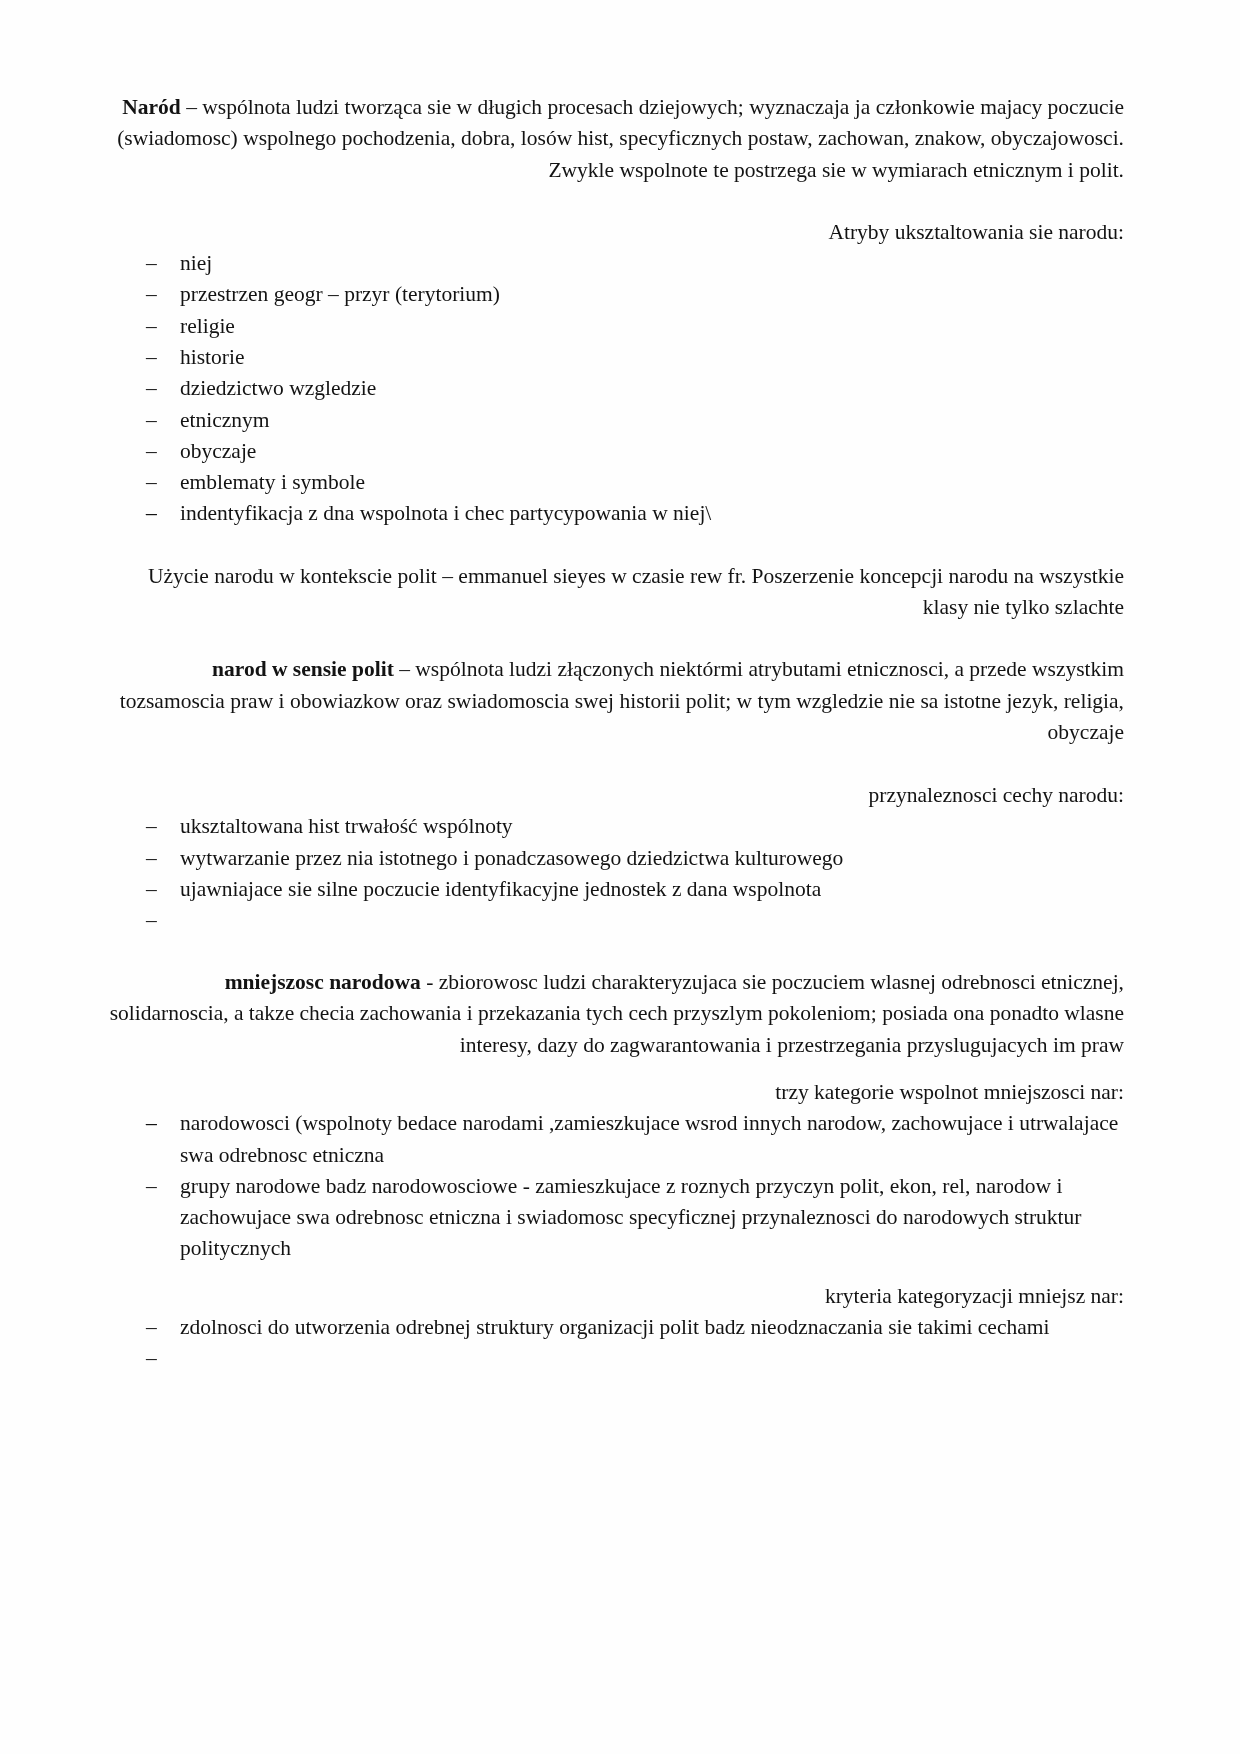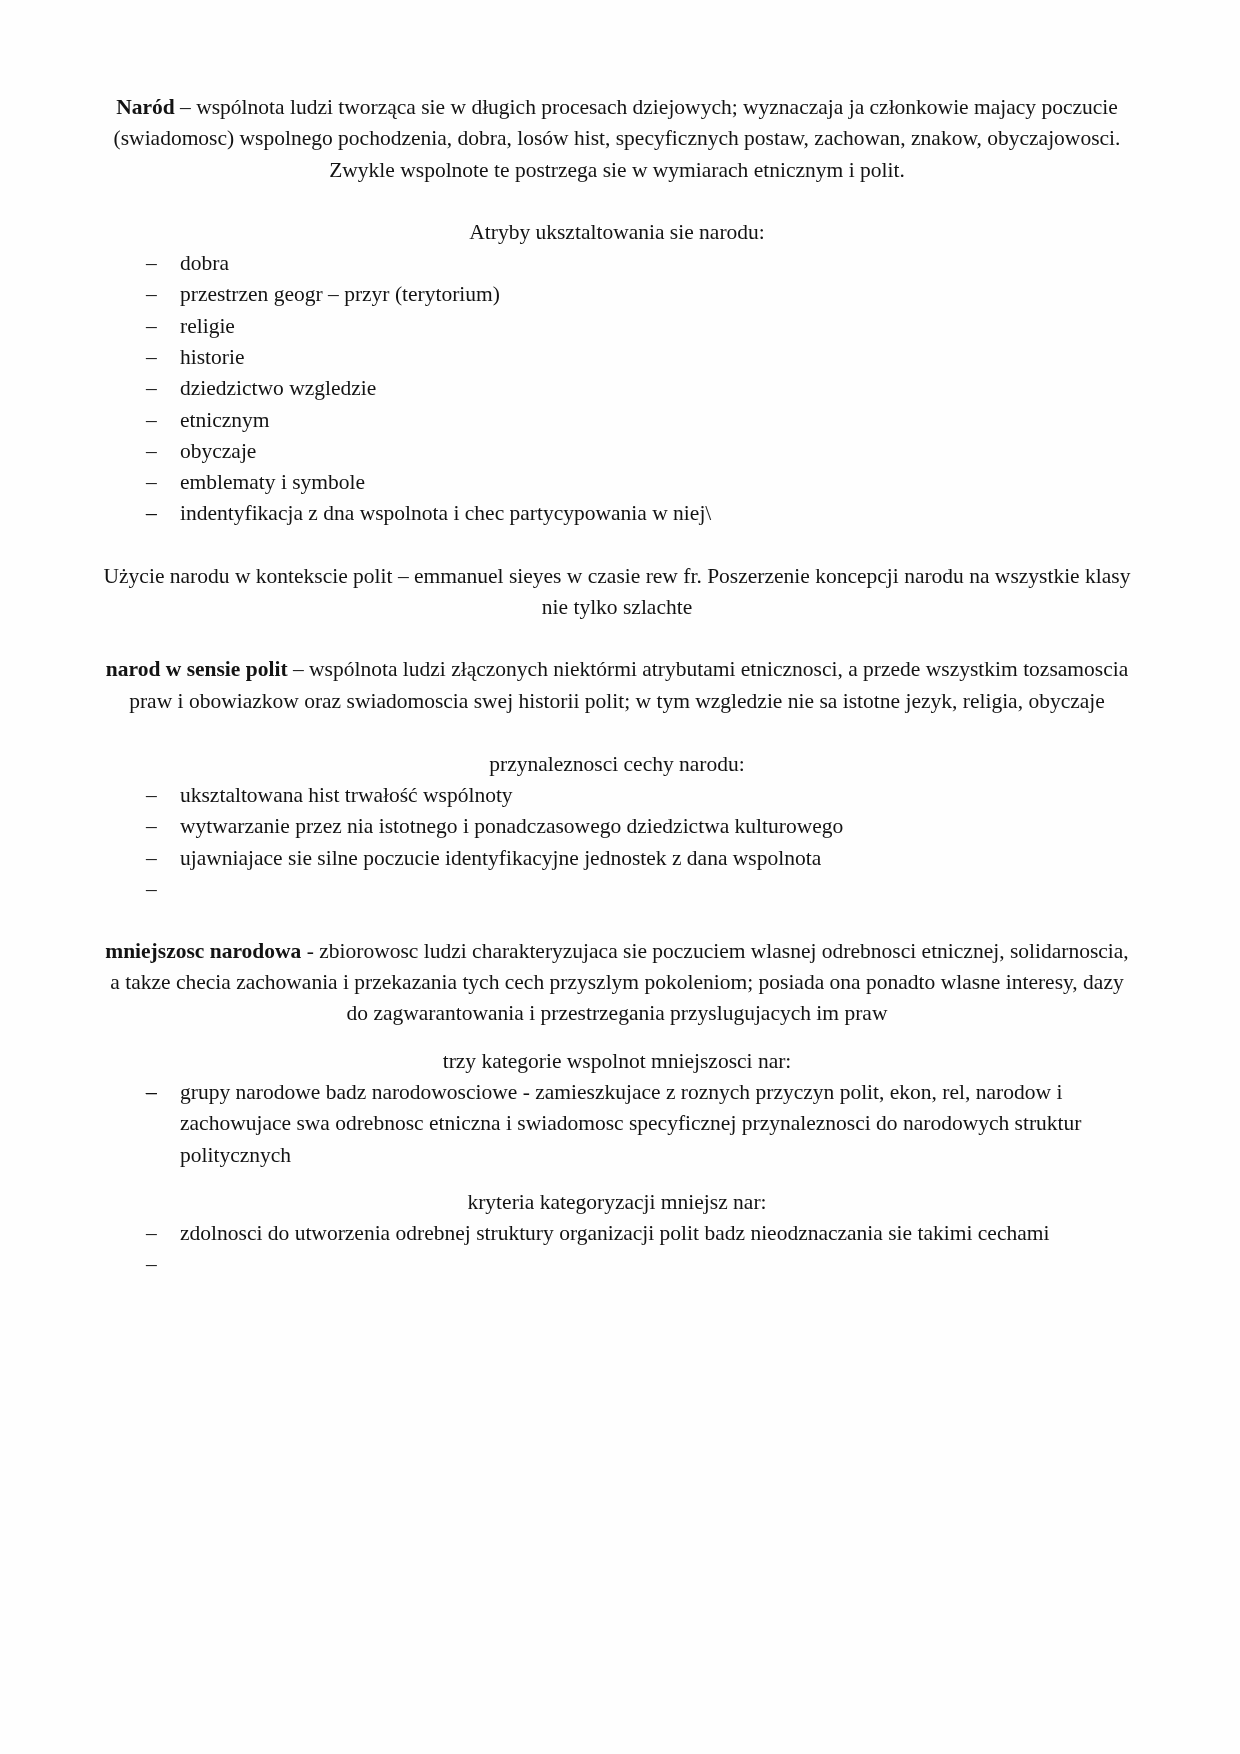--- a/index.html
+++ b/index.html
@@ -22,23 +22,23 @@
     box-sizing: border-box;
     padding: 92px 108px 60px 102px;
   }
   .doc {
     font-size: 21.5px;
     line-height: 1.455;
     color: #131313;
     text-align: left;
   }
   p.para {
-    margin: 0 0 0 0;
+    margin: 0 8px 0 0;
     padding: 0;
-    text-align: center;
+    text-align: right;
   }
   .spacer-line {
     height: 31px;
   }
   .spacer-half {
     height: 16px;
   }
   ul.dashlist {
     list-style: none;
     margin: 0;
@@ -65,21 +65,21 @@
 </style>
 </head>
 <body>
 
 <div id="page">
   <div class="doc" id="doc-root">
       <p class="para"><b class="lead">Naród</b><span> – wspólnota ludzi tworząca sie w długich procesach dziejowych; wyznaczaja ja członkowie majacy poczucie (swiadomosc) wspolnego pochodzenia, dobra, losów hist, specyficznych postaw, zachowan, znakow, obyczajowosci. Zwykle wspolnote te postrzega sie w wymiarach etnicznym i polit.</span></p>
       <div class="spacer-line"></div>
       <p class="para"><span>Atryby uksztaltowania sie narodu:</span></p>
       <ul class="dashlist">
-        <li><span class="dash">–</span><span>dobra</span></li>
+        <li><span class="dash">–</span><span>niej</span></li>
         <li><span class="dash">–</span><span>przestrzen geogr – przyr (terytorium)</span></li>
         <li><span class="dash">–</span><span>religie</span></li>
         <li><span class="dash">–</span><span>historie</span></li>
         <li><span class="dash">–</span><span>dziedzictwo wzgledzie</span></li>
         <li><span class="dash">–</span><span>etnicznym</span></li>
         <li><span class="dash">–</span><span>obyczaje</span></li>
         <li><span class="dash">–</span><span>emblematy i symbole</span></li>
         <li><span class="dash">–</span></li>
         <li><span class="dash">–</span><span>indentyfikacja z dna wspolnota i chec partycypowania w niej\</span></li>
       </ul>
@@ -95,21 +95,21 @@
         <li><span class="dash">–</span><span>wytwarzanie przez nia istotnego i ponadczasowego dziedzictwa kulturowego</span></li>
         <li><span class="dash">–</span><span>ujawniajace sie silne poczucie identyfikacyjne jednostek z dana wspolnota</span></li>
         <li><span class="dash">–</span></li>
       </ul>
       <div class="spacer-line" style="height: 62px;"></div>
       <p class="para"><b class="lead">mniejszosc narodowa</b><span> -  zbiorowosc ludzi charakteryzujaca sie poczuciem wlasnej odrebnosci etnicznej, solidarnoscia, a takze checia zachowania i przekazania tych cech przyszlym pokoleniom; posiada ona ponadto wlasne interesy, dazy do zagwarantowania i przestrzegania przyslugujacych im praw</span></p>
       <div class="spacer-half"></div>
       <p class="para"><span>trzy kategorie wspolnot mniejszosci nar:</span></p>
       <ul class="dashlist">
         <li><span class="dash">–</span></li>
-        <li><span class="dash">–</span></li>
+        <li><span class="dash">–</span><span>narodowosci (wspolnoty bedace narodami ,zamieszkujace wsrod innych narodow, zachowujace i utrwalajace swa odrebnosc etniczna</span></li>
         <li><span class="dash">–</span><span>grupy narodowe badz narodowosciowe -  zamieszkujace z roznych przyczyn polit, ekon, rel, narodow i zachowujace swa odrebnosc etniczna i swiadomosc specyficznej przynaleznosci do narodowych struktur politycznych</span></li>
       </ul>
       <div class="spacer-half"></div>
       <p class="para"><span>kryteria kategoryzacji mniejsz nar:</span></p>
       <ul class="dashlist">
         <li><span class="dash">–</span><span>zdolnosci do utworzenia odrebnej struktury organizacji polit badz nieodznaczania sie takimi cechami</span></li>
         <li><span class="dash">–</span></li>
       </ul>
     </div>
 </div>

